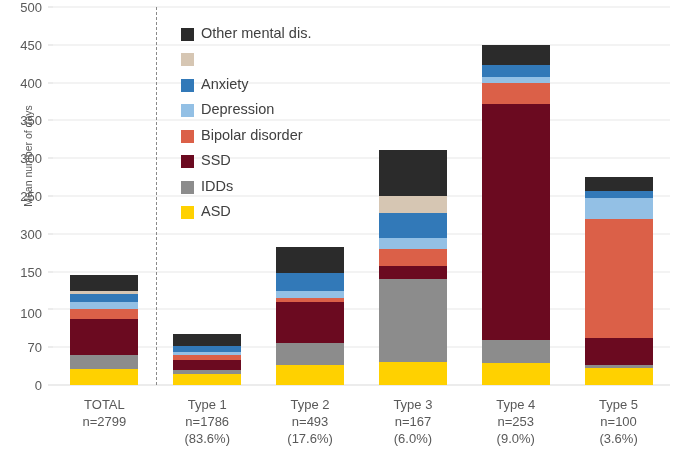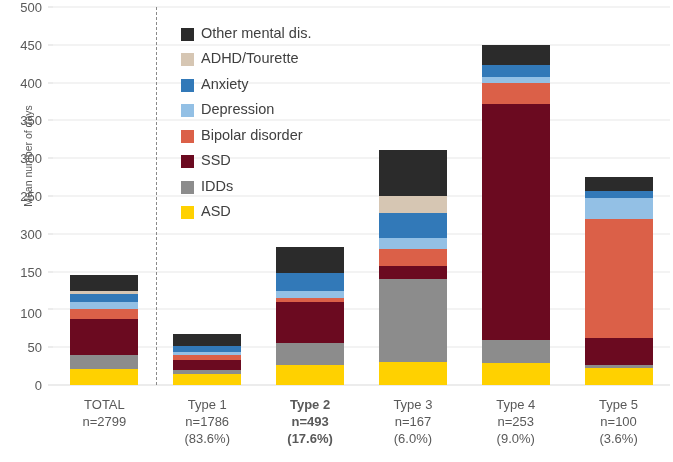--- a/index.html
+++ b/index.html
@@ -95,21 +95,21 @@
 </style>
 </head>
 <body>
 
 <div id="chart-root">
 
   <div class="y-title">Mean number of days</div>
   <div id="y-axis">
       <div class="y-tick" style="top: 385px;">0</div>
       <div class="y-tick-mark" style="top: 385px;"></div>
-      <div class="y-tick" style="top: 347.2px;">50</div>
+      <div class="y-tick" style="top: 347.2px;">70</div>
       <div class="y-tick-mark" style="top: 347.2px;"></div>
       <div class="y-tick" style="top: 313px;">100</div>
       <div class="y-tick-mark" style="top: 309.4px;"></div>
       <div class="y-tick" style="top: 271.6px;">150</div>
       <div class="y-tick-mark" style="top: 271.6px;"></div>
       <div class="y-tick" style="top: 233.8px;">300</div>
       <div class="y-tick-mark" style="top: 233.8px;"></div>
       <div class="y-tick" style="top: 196px;">250</div>
       <div class="y-tick-mark" style="top: 196px;"></div>
       <div class="y-tick" style="top: 158.2px;">300</div>
@@ -198,21 +198,21 @@
   <div id="x-axis">
       <div class="xlabel" style="left: 53px; width: 102.833px; top: 396px;">
         <div>TOTAL</div>
         <div>n=2799</div>
       </div>
       <div class="xlabel" style="left: 155.833px; width: 102.833px; top: 396px;">
         <div>Type 1</div>
         <div>n=1786</div>
         <div>(83.6%)</div>
       </div>
-      <div class="xlabel" style="left: 258.667px; width: 102.833px; top: 396px; font-weight: bold;">
+      <div class="xlabel" style="left: 258.667px; width: 102.833px; top: 396px;">
         <div>Type 2</div>
         <div>n=493</div>
         <div>(17.6%)</div>
       </div>
       <div class="xlabel" style="left: 361.5px; width: 102.833px; top: 396px;">
         <div>Type 3</div>
         <div>n=167</div>
         <div>(6.0%)</div>
       </div>
       <div class="xlabel" style="left: 464.333px; width: 102.833px; top: 396px;">
@@ -227,21 +227,20 @@
       </div>
     </div>
 
   <div class="legend" id="legend">
       <div class="legend-row">
         <span class="legend-swatch" style="background: rgb(43, 43, 43);"></span>
         <span class="legend-label">Other mental dis.</span>
       </div>
       <div class="legend-row">
         <span class="legend-swatch" style="background: rgb(214, 198, 179);"></span>
-        <span class="legend-label">ADHD/Tourette</span>
       </div>
       <div class="legend-row">
         <span class="legend-swatch" style="background: rgb(50, 121, 184);"></span>
         <span class="legend-label">Anxiety</span>
       </div>
       <div class="legend-row">
         <span class="legend-swatch" style="background: rgb(147, 192, 229);"></span>
         <span class="legend-label">Depression</span>
       </div>
       <div class="legend-row">

